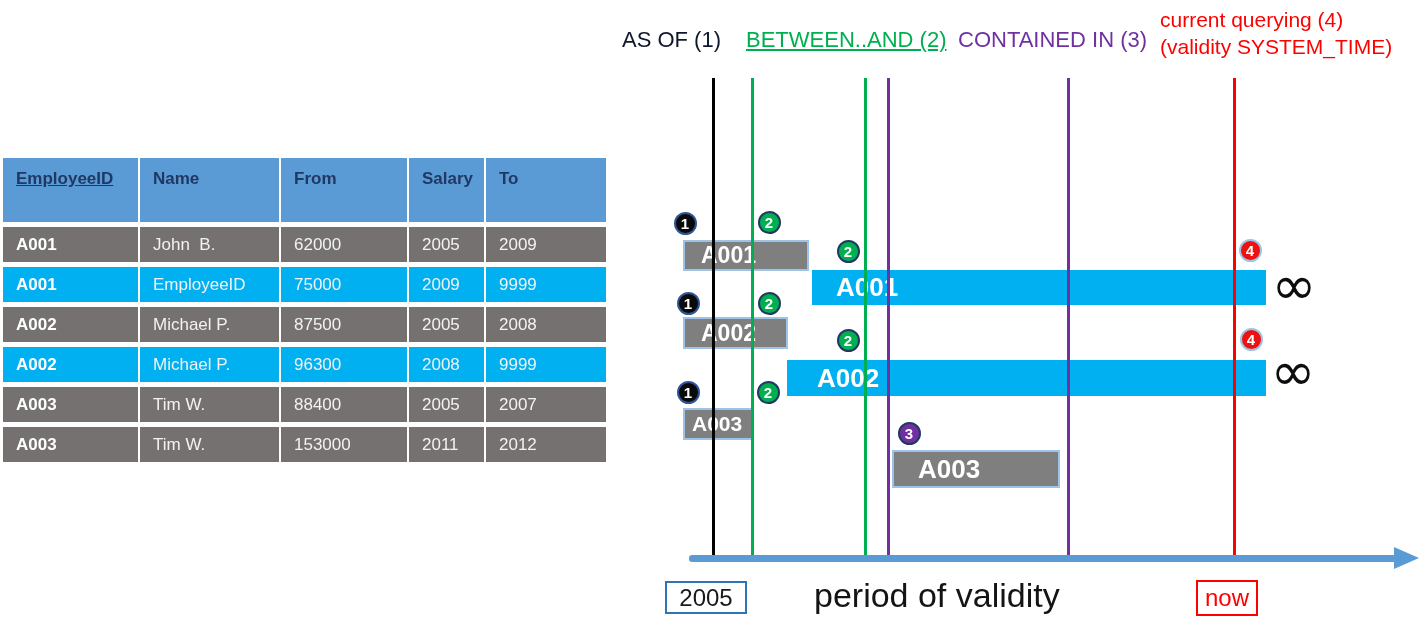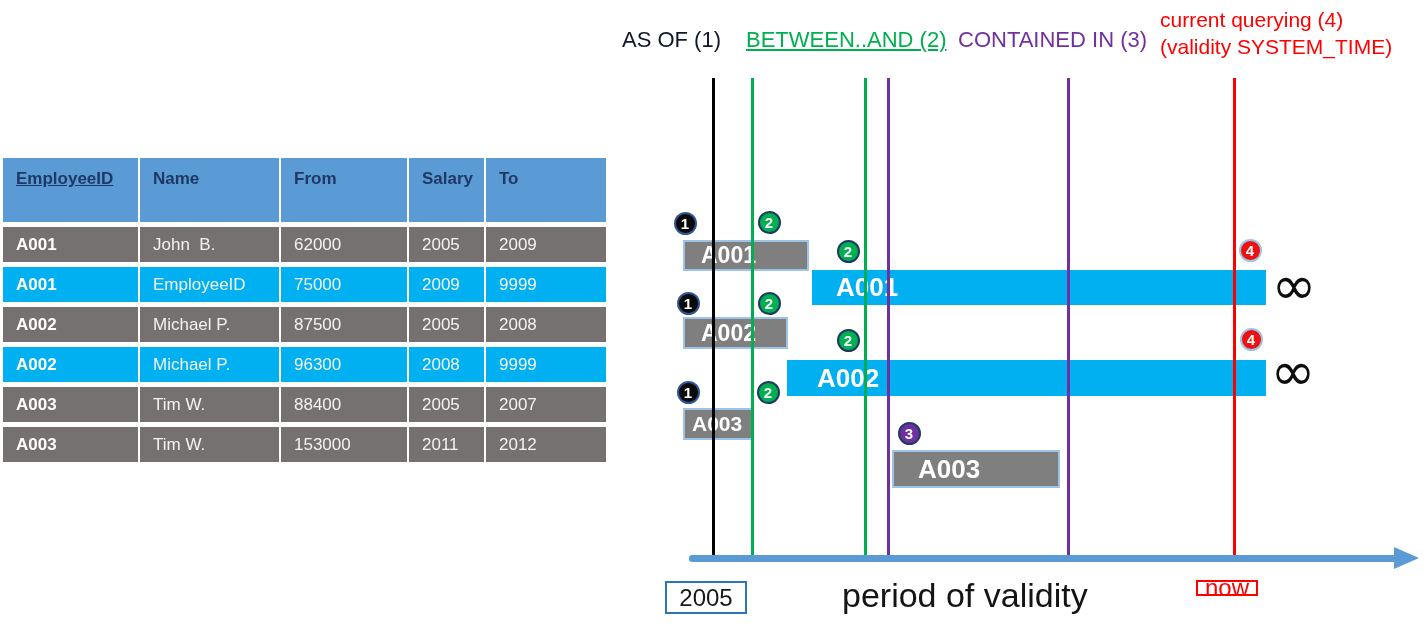--- a/index.html
+++ b/index.html
@@ -58,23 +58,23 @@
   #axis-arrowhead {
     position:absolute; left:1394px; top:547px; width:0; height:0; z-index:3;
     border-top:11px solid transparent; border-bottom:11px solid transparent; border-left:25px solid #5B9BD5;
   }
   #start-year-box {
     position:absolute; left:665px; top:581px; width:82px; height:33px;
     border:2px solid #2E75B6; box-sizing:border-box;
     display:flex; align-items:center; justify-content:center;
     font-size:24px; color:#1A1A1A;
   }
-  #axis-title { position:absolute; left:842px; top:576px; font-size:34px; color:#141414; white-space:nowrap; }
+  #axis-title { position:absolute; left:814px; top:576px; font-size:34px; color:#141414; white-space:nowrap; }
   #now-box {
-    position:absolute; left:1196px; top:580px; width:62px; height:16px;
+    position:absolute; left:1196px; top:580px; width:62px; height:36px;
     border:2px solid #FF0000; box-sizing:border-box;
     display:flex; align-items:center; justify-content:center;
     font-size:24px; color:#FF0000;
   }
 </style>
 </head>
 <body>
 
 <div class="canvas">
 

